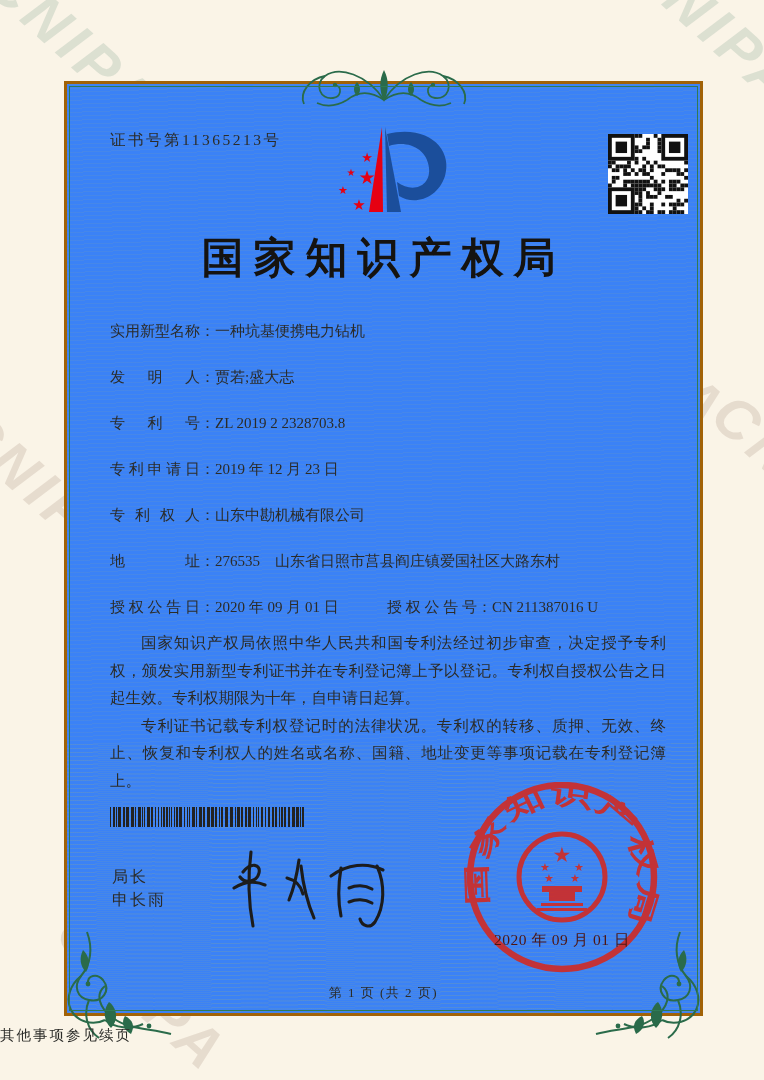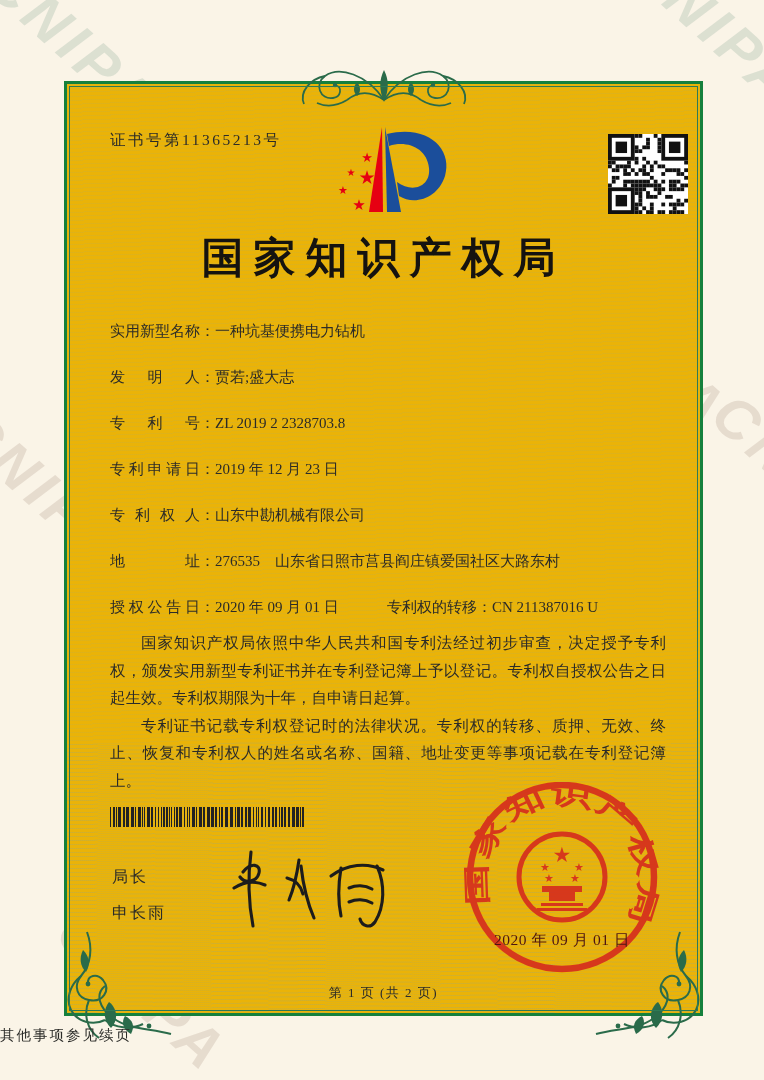--- a/index.html
+++ b/index.html
@@ -9,21 +9,21 @@
 
   
   .wm{position:absolute;font-family:"Liberation Sans","DejaVu Sans",sans-serif;
       font-weight:bold;font-style:italic;font-size:58px;letter-spacing:6px;
       color:rgba(202,186,172,.42);transform:rotate(42deg);white-space:nowrap;
       pointer-events:none;user-select:none;}
   .wm.green{color:rgba(190,203,188,.5);}
 
   
   .frame{position:absolute;left:64px;top:81px;width:633px;height:929px;
-         border:3px solid #15803d;background:#eab308;}
+         border:3px solid #a16207;background:#3b82f6;}
   .frame::after{content:"";position:absolute;inset:2px;border:1px solid #2f7a55;pointer-events:none;}
   .guilloche{position:absolute;inset:0;pointer-events:none;
      background:repeating-linear-gradient(178deg,rgba(145,168,147,.13) 0 1px,transparent 1px 4px);}
   .guilloche2{position:absolute;left:0;right:0;bottom:0;height:270px;pointer-events:none;
      background:repeating-linear-gradient(181deg,rgba(140,165,142,.16) 0 1px,transparent 1px 4px);}
 
   .flourish{position:absolute;pointer-events:none;}
   .fl-top{left:50%;top:-30px;transform:translateX(-50%);}
   .fl-bl{left:-14px;top:846px;}
   .fl-br{right:-14px;top:846px;transform:scaleX(-1);}
@@ -47,21 +47,21 @@
   
   .paras{position:absolute;left:43px;top:545px;width:556px;font-size:15.5px;
          line-height:27.5px;text-align:justify;}
   .paras p{margin:0;text-indent:2em;font-family:Liberation Serif, serif;}
 
   
   .barcode{position:absolute;left:43px;top:723px;width:198px;height:20px;}
 
   
   .sigblock{position:absolute;left:45px;top:783px;font-size:16px;letter-spacing:2px;}
-  .sigblock .name{margin-top:15px;}
+  .sigblock .name{margin-top:2px;}
   .signature{position:absolute;left:152px;top:756px;}
 
   
   .seal{position:absolute;left:388px;top:698px;}
 
   
   .pageinfo{position:absolute;left:0;right:0;top:900px;text-align:center;
             font-size:13px;letter-spacing:1.5px;}
   .note{position:absolute;left:0;right:0;top:1026px;font-size:14.5px;letter-spacing:2px;font-family:Liberation Mono, monospace;}
 </style>
@@ -309,21 +309,21 @@
       </div>
       <div class="frow">
         <span class="flabel">专利权人</span><span class="fcolon">：</span><span class="fvalue">山东中勘机械有限公司</span>
       </div>
       <div class="frow">
         <span class="flabel">地址</span><span class="fcolon">：</span><span class="fvalue">276535　山东省日照市莒县阎庄镇爱国社区大路东村</span>
       </div>
       <div class="frow">
         <span class="flabel">授权公告日</span><span class="fcolon">：</span><span class="fvalue">2020 年 09 月 01 日</span>
         <span class="grant2">
-          <span class="flabel">专利权的转移</span><span class="fcolon">：</span><span class="fvalue">CN 211387016 U</span>
+          <span class="flabel">授权公告号</span><span class="fcolon">：</span><span class="fvalue">CN 211387016 U</span>
         </span>
       </div>
     </div>
 
     <div class="paras">
       <p>国家知识产权局依照中华人民共和国专利法经过初步审查，决定授予专利权，颁发实用新型专利证书并在专利登记簿上予以登记。专利权自授权公告之日起生效。专利权期限为十年，自申请日起算。</p>
       <p>专利证书记载专利权登记时的法律状况。专利权的转移、质押、无效、终止、恢复和专利权人的姓名或名称、国籍、地址变更等事项记载在专利登记簿上。</p>
     </div>
 
     <div class="barcode"><svg width="198" height="20" viewBox="0 0 198 20">

